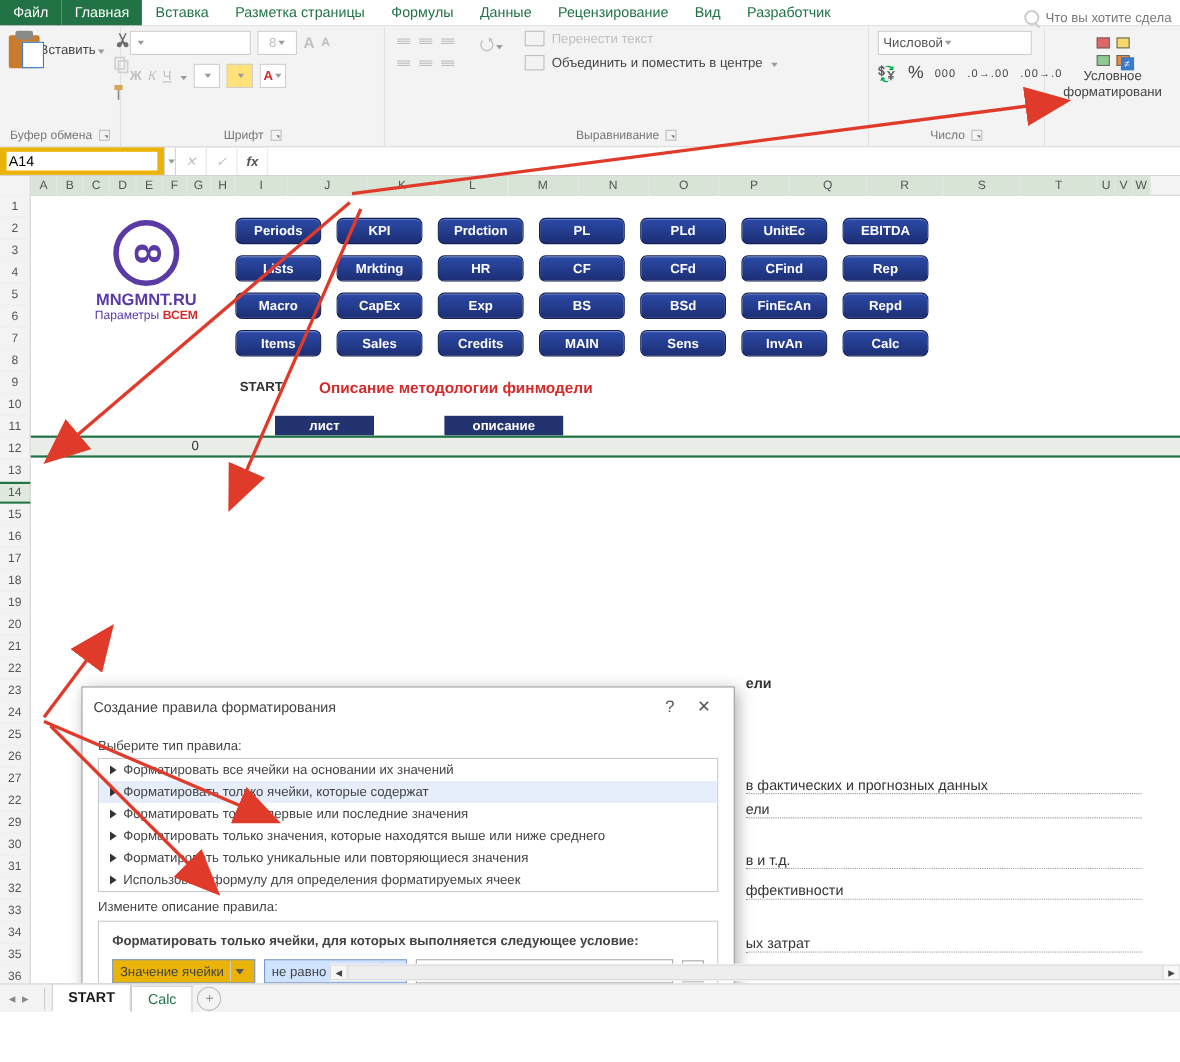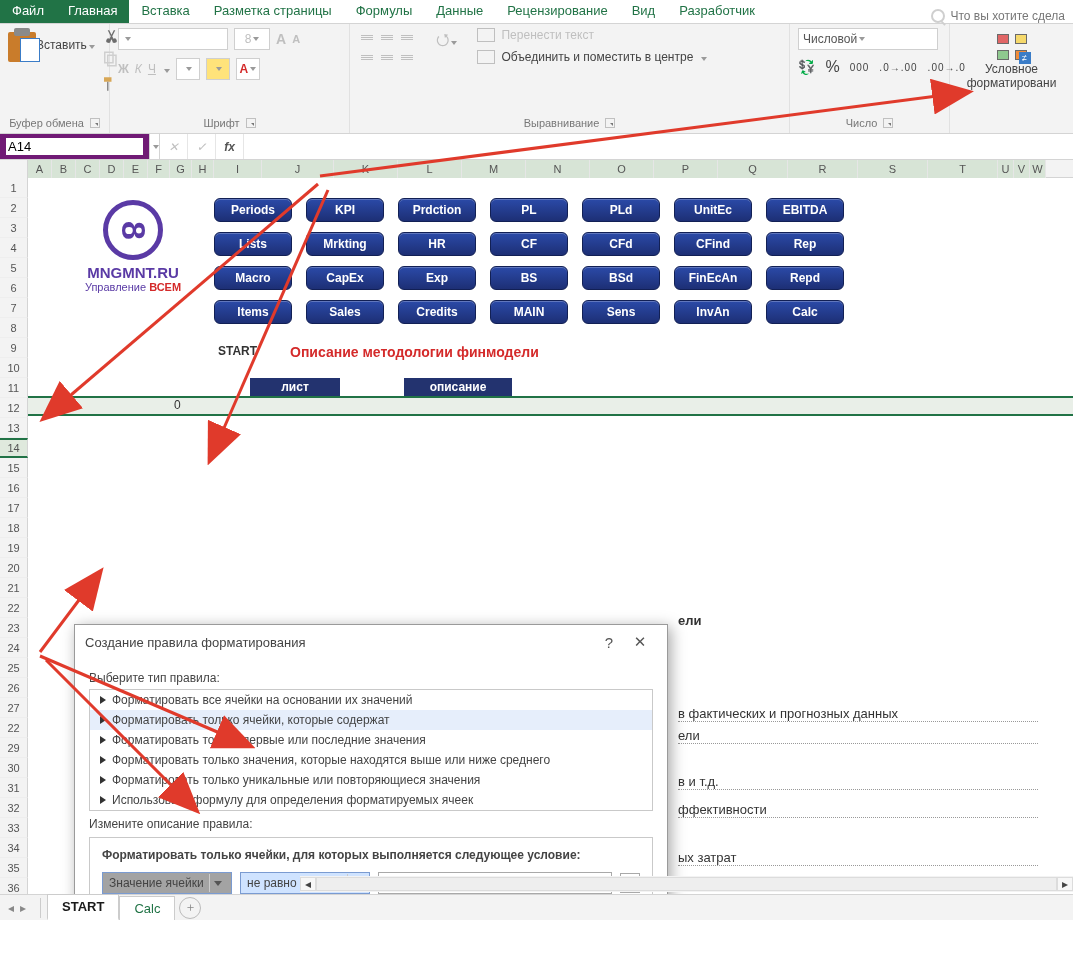--- a/index.html
+++ b/index.html
@@ -55,21 +55,21 @@
 
   .align-grid{display:grid;grid-template-columns:repeat(3,18px);grid-template-rows:repeat(2,18px);gap:2px;}
   .align-grid div{border:1px solid transparent;display:flex;flex-direction:column;justify-content:center;gap:1px;padding:2px;}
   .align-grid div span{height:1px;background:#bfbfbf;display:block;}
   .wrap-row{display:flex;align-items:center;gap:6px;color:#bfbfbf;}
   .wrap-icon{width:18px;height:14px;border:1px solid #bfbfbf;position:relative;}
   .merge-icon{width:18px;height:14px;border:1px solid #bfbfbf;position:relative;}
 
   
   .fx-row{height:26px;border-bottom:1px solid #d4d4d4;display:flex;align-items:stretch;}
-  .namebox{width:150px;border-right:1px solid #d4d4d4;display:flex;align-items:center;padding:0 6px;background:#701a75;}
+  .namebox{width:150px;border-right:1px solid #d4d4d4;display:flex;align-items:center;padding:0 6px;background:#eab308;}
   .namebox input{border:none;outline:none;width:100%;font-size:13px;}
   .fx-btn{width:28px;display:flex;align-items:center;justify-content:center;border-right:1px solid #e6e6e6;color:#bfbfbf;font-style:italic;}
   .fx-bar{flex:1;background:#fff;}
 
   
   .sheet{position:relative;height:760px;overflow:hidden;}
   .colhdrs{display:flex;height:18px;background:#f3f3f3;border-bottom:1px solid #d4d4d4;}
   .rowhdrs{position:absolute;top:18px;left:0;width:28px;}
   .rowhdr{height:20px;border-bottom:1px solid #eee;border-right:1px solid #d4d4d4;background:#f3f3f3;font-size:11px;color:#555;display:flex;align-items:center;justify-content:center;}
   .rowhdr.sel{background:#dfe9dd;border-top:2px solid #217346;border-bottom:2px solid #217346;}
@@ -107,21 +107,21 @@
   .dlg-title .x{width:34px;text-align:center;font-size:15px;color:#555;}
   .dlg-body{padding:6px 14px 12px;}
   .sect-lbl{font-size:12px;margin:6px 0 4px;}
   .rules{border:1px solid #c9c9c9;background:#fff;}
   .rule{padding:3px 10px;font-size:12px;display:flex;align-items:center;gap:6px;}
   .rule.sel{background:#e6eefb;}
   .tri{width:0;height:0;border-top:4px solid transparent;border-bottom:4px solid transparent;border-left:6px solid #333;}
   .panel2{border:1px solid #c9c9c9;margin-top:6px;padding:10px 12px 18px;}
   .bold12{font-weight:bold;font-size:12px;}
   .row{display:flex;align-items:center;gap:8px;margin-top:10px;}
-  .sel-box{border:1px solid #7a9bd1;background:#a3a3a3;height:22px;display:flex;align-items:center;padding:0 6px;}
+  .sel-box{border:1px solid #7a9bd1;background:#eab308;height:22px;display:flex;align-items:center;padding:0 6px;}
   .sel-box .dd{margin-left:auto;width:16px;height:18px;border-left:1px solid #ccc;display:flex;align-items:center;justify-content:center;}
   .sel-box .dd::after{content:"";border-top:5px solid #555;border-left:4px solid transparent;border-right:4px solid transparent;}
   .sel-box.hl{background:#cfe3ff;}
   .valbox{border:1px solid #a9a9a9;height:22px;flex:1;display:flex;align-items:center;padding:0 6px;}
   .refbtn{width:20px;height:20px;border:1px solid #a9a9a9;background:#fff;position:relative;}
   .refbtn::before{content:"";position:absolute;inset:3px;border:1px dashed #d42a2a;}
 
   
   .peek{position:absolute;font-size:13px;color:#333;}
   .hdr-peek{font-weight:bold;}
@@ -382,21 +382,21 @@
       <div class="rowhdr">34</div>
       <div class="rowhdr">35</div>
       <div class="rowhdr">36</div>
     </div>
   <div class="gridbody">
     <div class="logo">
       <div class="logo-circle">
           <div class="logo-inf">8</div>
         </div>
       <div class="logo-t">MNGMNT.RU</div>
-      <div class="logo-s"><span>Управление </span><b>ВСЕМ</b></div>
+      <div class="logo-s"><span>Параметры </span><b>ВСЕМ</b></div>
     </div>
     <div class="navwrap" id="navwrap">
         <div class="navrow">
           <div class="navbtn">Periods</div>
           <div class="navbtn">KPI</div>
           <div class="navbtn">Prdction</div>
           <div class="navbtn">PL</div>
           <div class="navbtn">PLd</div>
           <div class="navbtn">UnitEc</div>
           <div class="navbtn">EBITDA</div>

